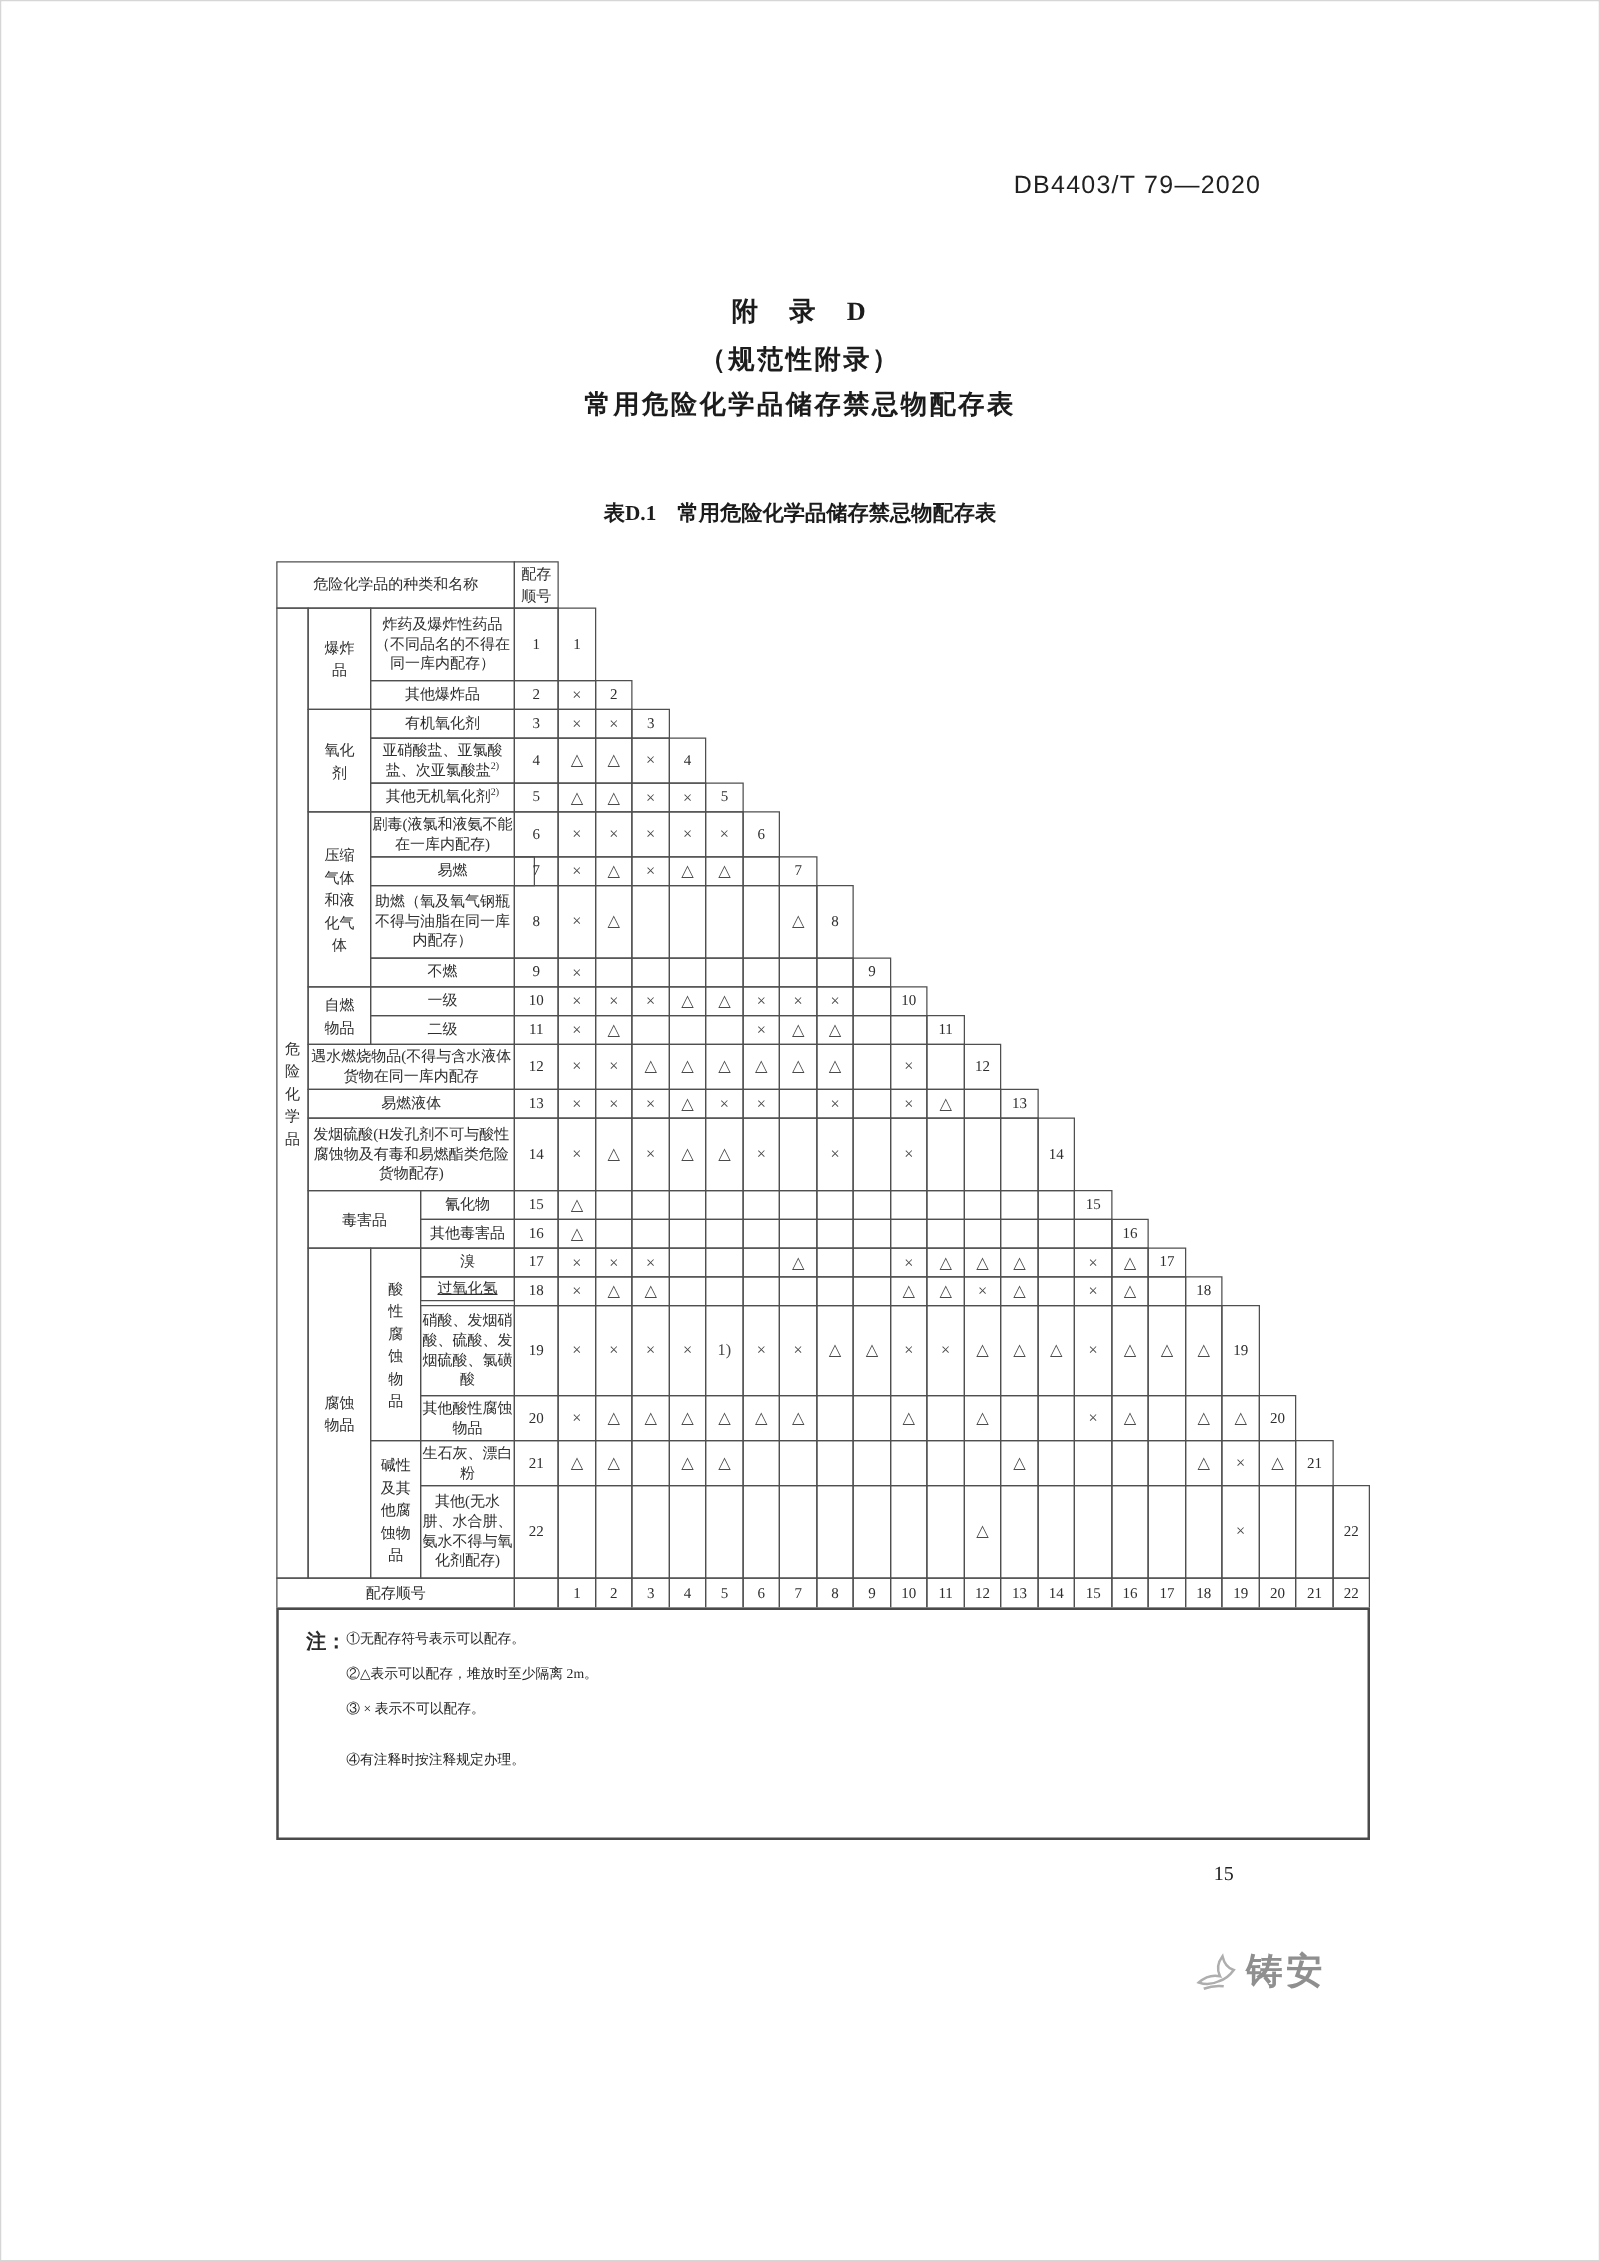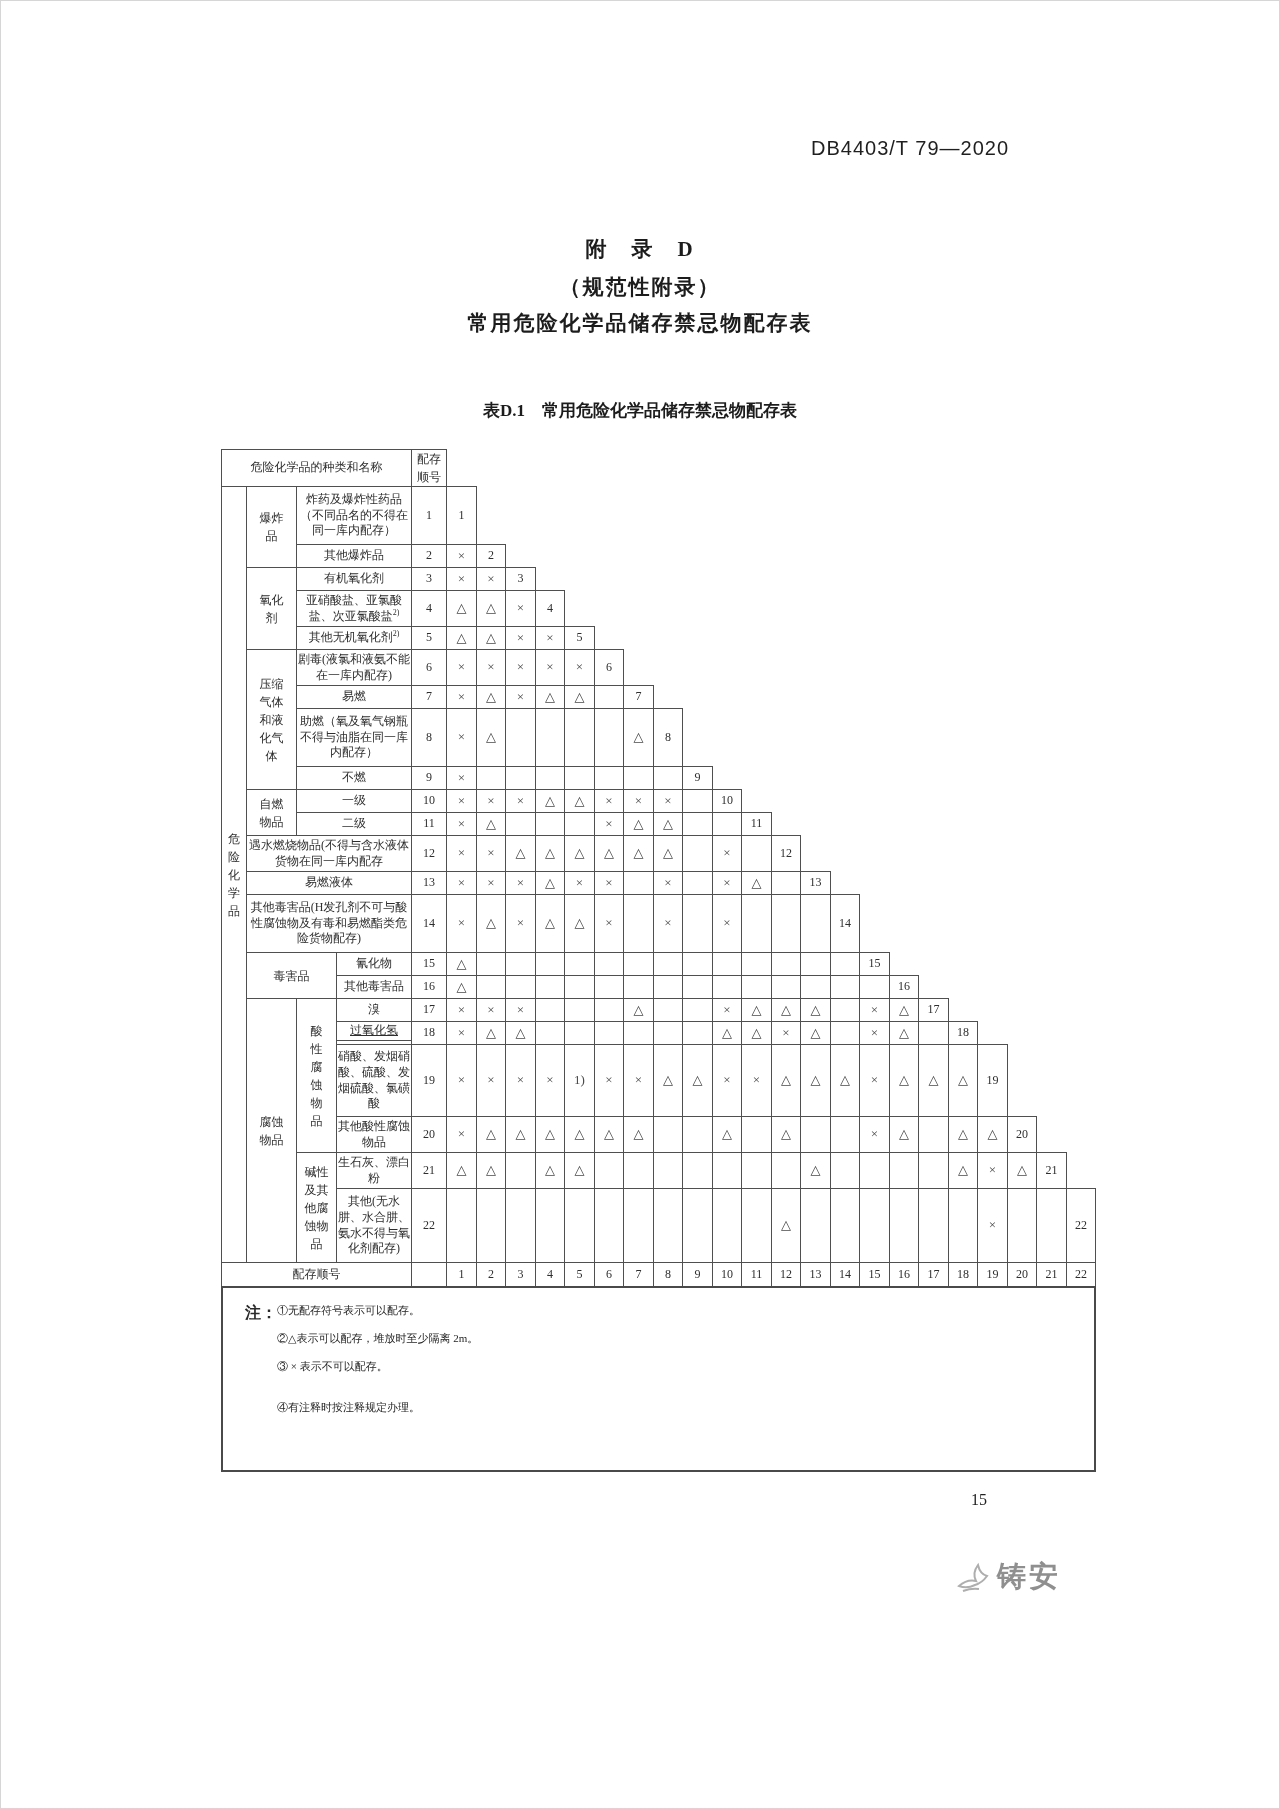--- a/index.html
+++ b/index.html
@@ -85,21 +85,21 @@
       <div class="tc" style="left: 75px; top: 200px; width: 116px; height: 37px;">
         <span>剧毒(液氯和液氨不能在一库内配存)</span>
       </div>
       <div class="tc num" style="left: 190px; top: 200px; width: 36px; height: 37px;">6</div>
       <div class="tc sym" style="left: 225px; top: 200px; width: 31px; height: 37px;">×</div>
       <div class="tc sym" style="left: 255px; top: 200px; width: 30px; height: 37px;">×</div>
       <div class="tc sym" style="left: 284px; top: 200px; width: 31px; height: 37px;">×</div>
       <div class="tc sym" style="left: 314px; top: 200px; width: 30px; height: 37px;">×</div>
       <div class="tc sym" style="left: 343px; top: 200px; width: 31px; height: 37px;">×</div>
       <div class="tc num" style="left: 373px; top: 200px; width: 30px; height: 37px;">6</div>
-      <div class="tc" style="left: 75px; top: 236px; width: 116px; height: 24px; text-align: center;">
+      <div class="tc" style="left: 75px; top: 236px; width: 132px; height: 24px; text-align: center;">
         <span>易燃</span>
       </div>
       <div class="tc num" style="left: 190px; top: 236px; width: 36px; height: 24px;">7</div>
       <div class="tc sym" style="left: 225px; top: 236px; width: 31px; height: 24px;">×</div>
       <div class="tc sym" style="left: 255px; top: 236px; width: 30px; height: 24px;">△</div>
       <div class="tc sym" style="left: 284px; top: 236px; width: 31px; height: 24px;">×</div>
       <div class="tc sym" style="left: 314px; top: 236px; width: 30px; height: 24px;">△</div>
       <div class="tc sym" style="left: 343px; top: 236px; width: 31px; height: 24px;">△</div>
       <div class="tc sym" style="left: 373px; top: 236px; width: 30px; height: 24px;"></div>
       <div class="tc num" style="left: 402px; top: 236px; width: 31px; height: 24px;">7</div>
@@ -184,21 +184,21 @@
       <div class="tc sym" style="left: 343px; top: 422px; width: 31px; height: 24px;">×</div>
       <div class="tc sym" style="left: 373px; top: 422px; width: 30px; height: 24px;">×</div>
       <div class="tc sym" style="left: 402px; top: 422px; width: 31px; height: 24px;"></div>
       <div class="tc sym" style="left: 432px; top: 422px; width: 30px; height: 24px;">×</div>
       <div class="tc sym" style="left: 461px; top: 422px; width: 31px; height: 24px;"></div>
       <div class="tc sym" style="left: 491px; top: 422px; width: 30px; height: 24px;">×</div>
       <div class="tc sym" style="left: 520px; top: 422px; width: 31px; height: 24px;">△</div>
       <div class="tc sym" style="left: 550px; top: 422px; width: 30px; height: 24px;"></div>
       <div class="tc num" style="left: 579px; top: 422px; width: 31px; height: 24px;">13</div>
       <div class="tc" style="left: 25px; top: 445px; width: 166px; height: 59px;">
-        <span>其他毒害品(H发孔剂不可与酸性腐蚀物及有毒和易燃酯类危险货物配存)</span>
+        <span>发烟硫酸(H发孔剂不可与酸性腐蚀物及有毒和易燃酯类危险货物配存)</span>
       </div>
       <div class="tc num" style="left: 190px; top: 445px; width: 36px; height: 59px;">14</div>
       <div class="tc sym" style="left: 225px; top: 445px; width: 31px; height: 59px;">×</div>
       <div class="tc sym" style="left: 255px; top: 445px; width: 30px; height: 59px;">△</div>
       <div class="tc sym" style="left: 284px; top: 445px; width: 31px; height: 59px;">×</div>
       <div class="tc sym" style="left: 314px; top: 445px; width: 30px; height: 59px;">△</div>
       <div class="tc sym" style="left: 343px; top: 445px; width: 31px; height: 59px;">△</div>
       <div class="tc sym" style="left: 373px; top: 445px; width: 30px; height: 59px;">×</div>
       <div class="tc sym" style="left: 402px; top: 445px; width: 31px; height: 59px;"></div>
       <div class="tc sym" style="left: 432px; top: 445px; width: 30px; height: 59px;">×</div>

